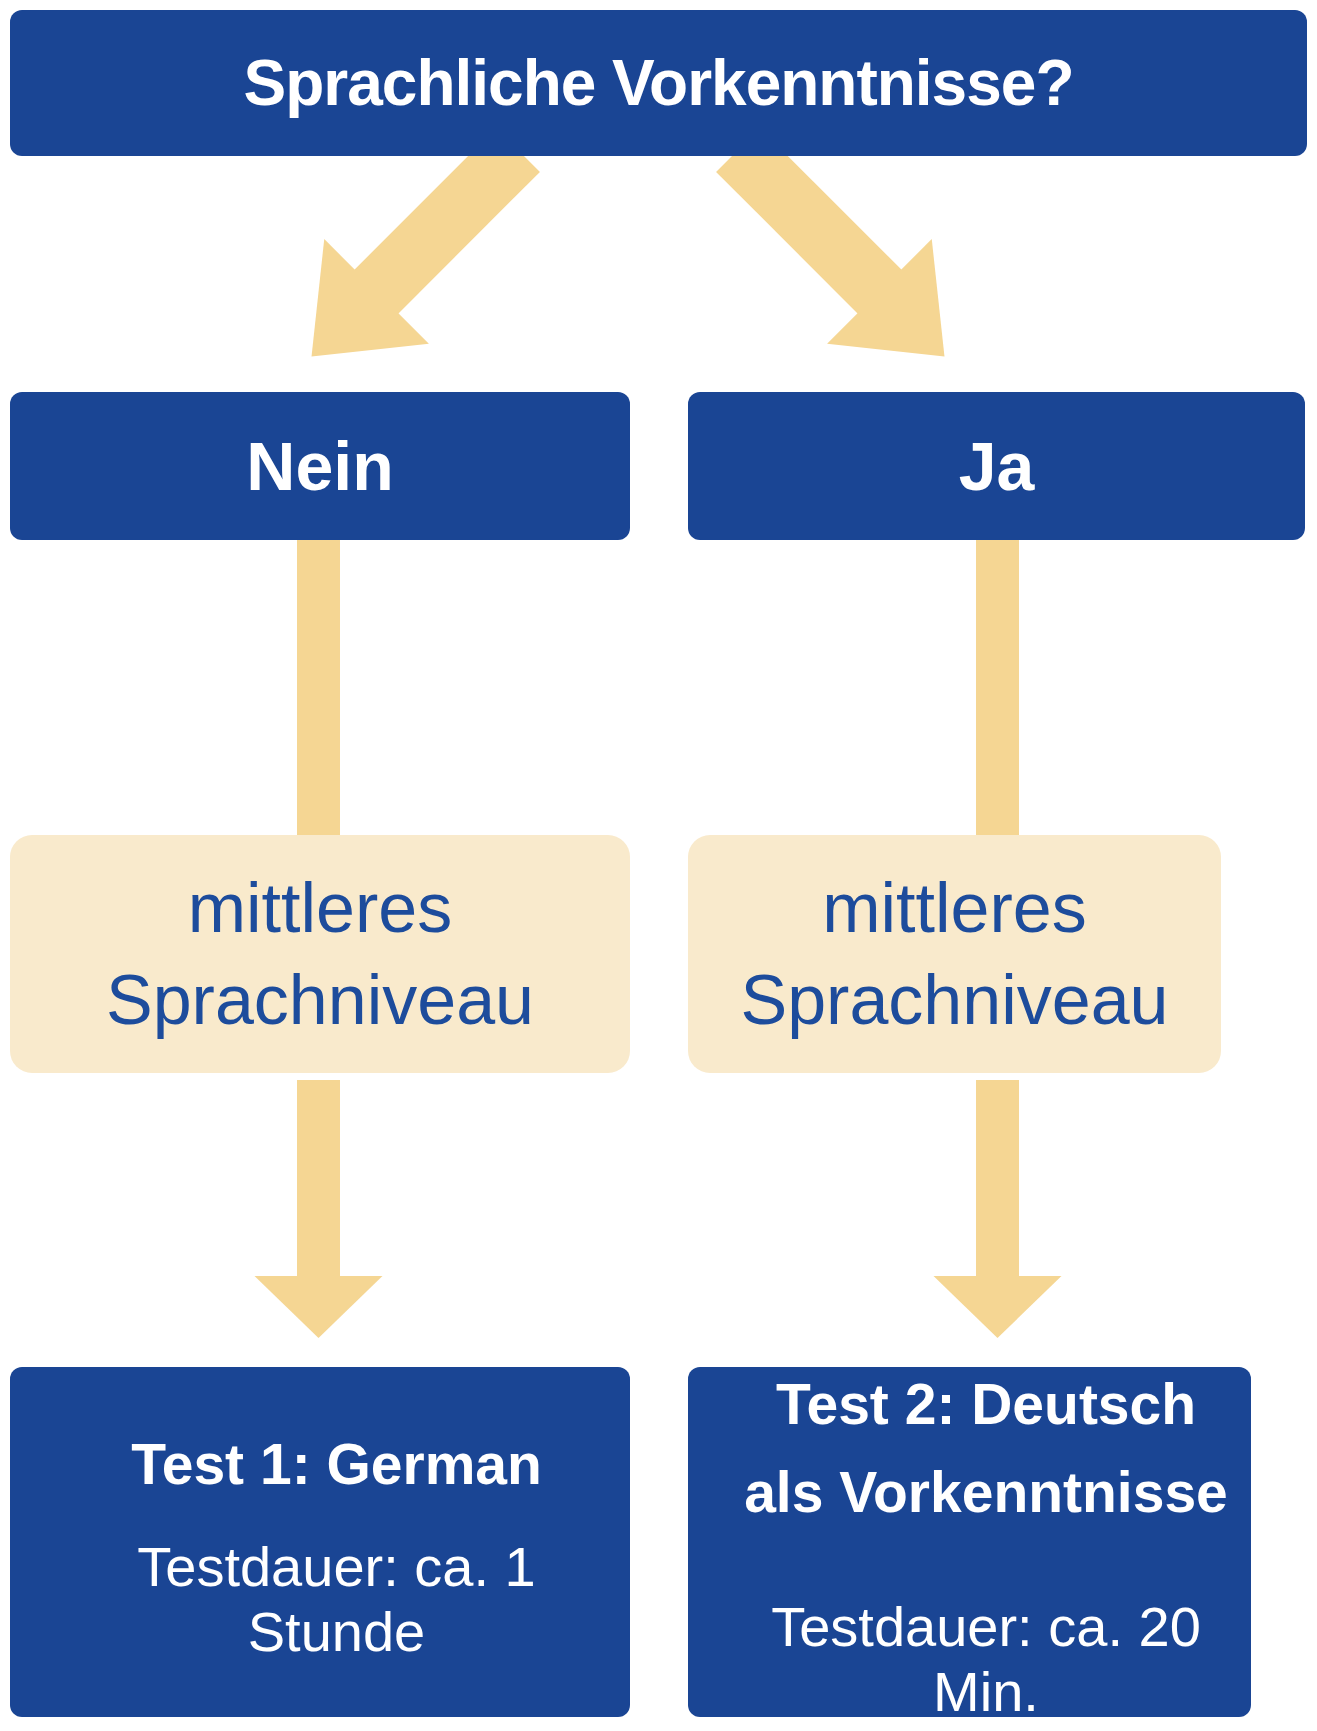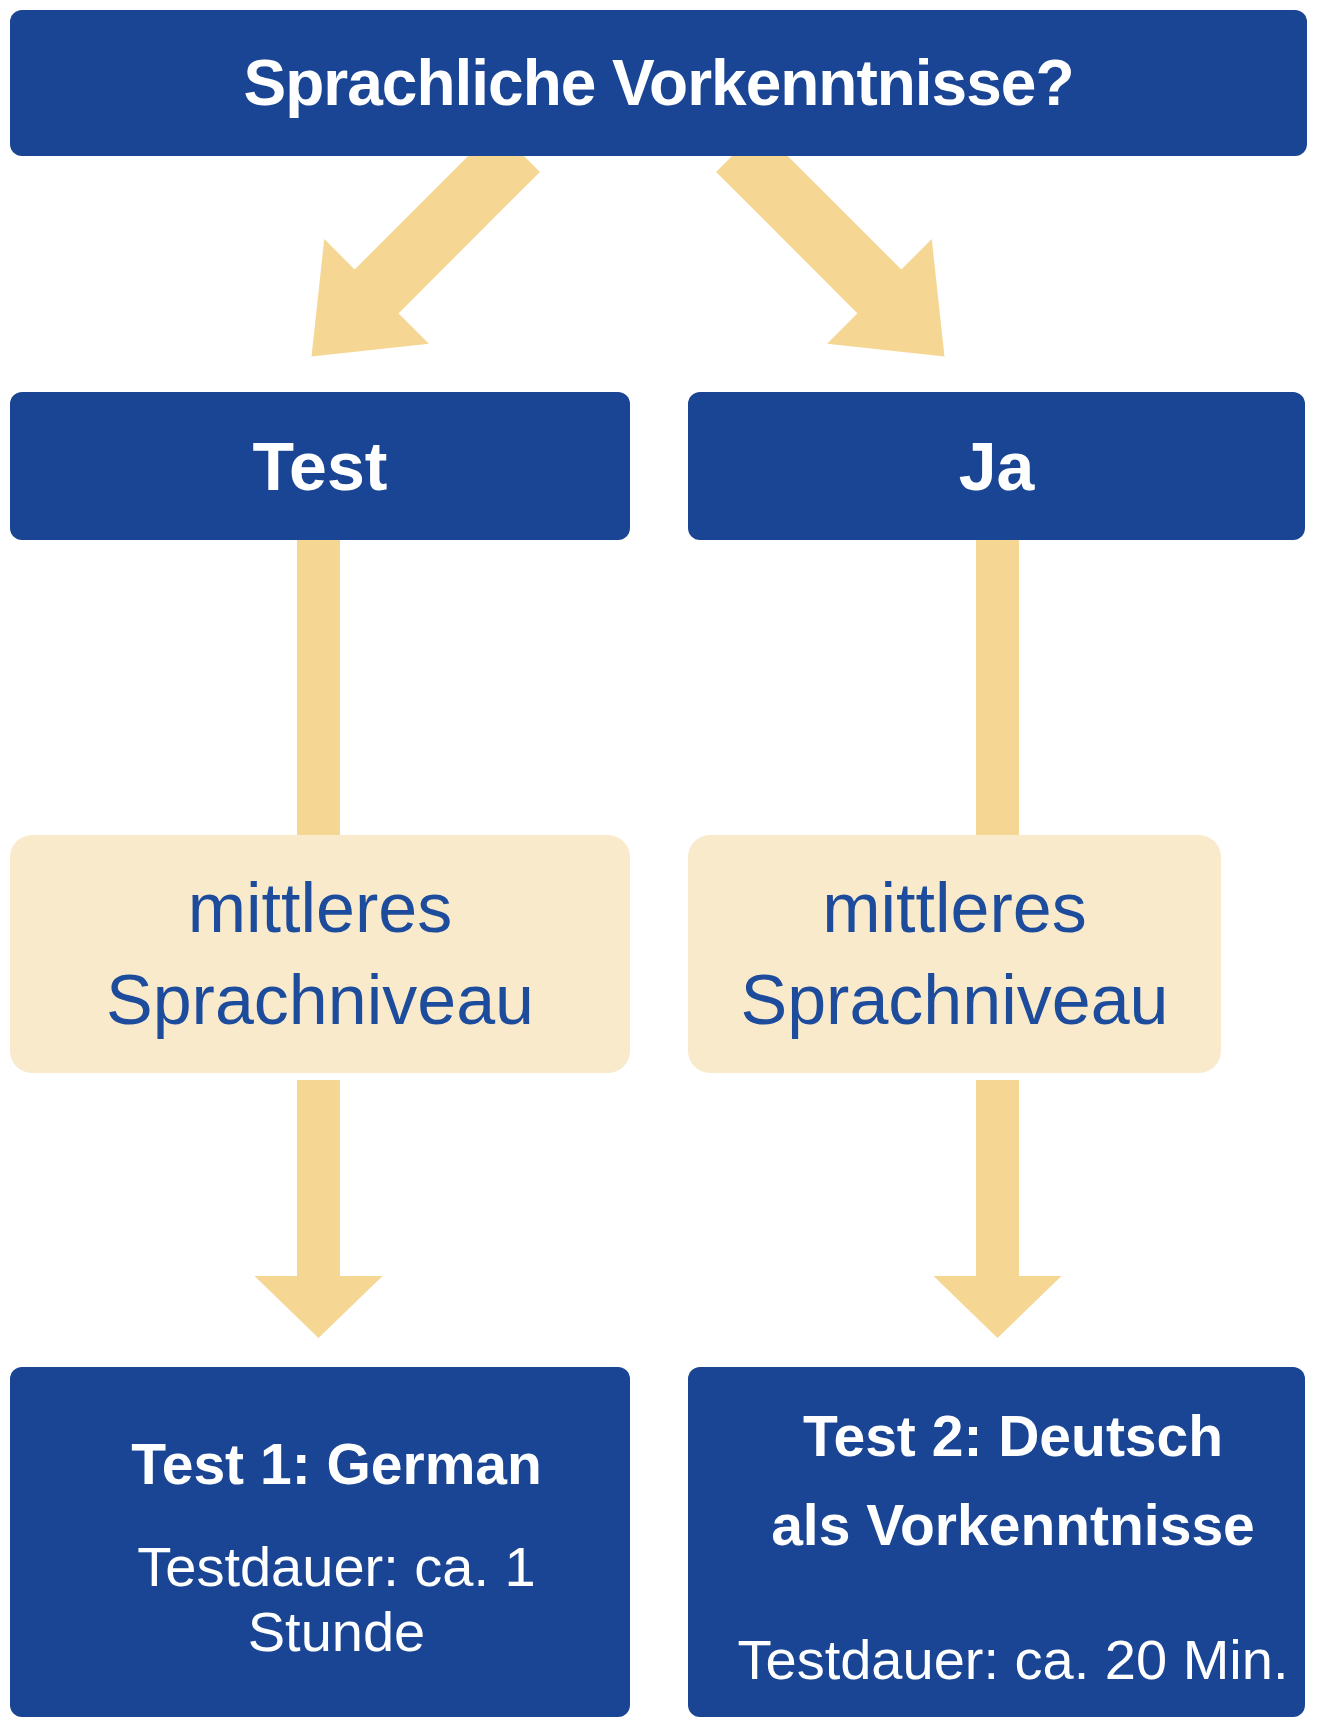--- a/index.html
+++ b/index.html
@@ -68,21 +68,21 @@
     line-height: 1.32;
     font-weight: normal;
   }
   .test-box {
     top: 1367px;
     height: 350px;
     border-radius: 30px;
     padding-left: 33px;
   }
   .test-box.left  { left: 10px;  width: 620px; }
-  .test-box.right { left: 688px; width: 617px; gap: 32px; }
+  .test-box.right { left: 688px; width: 563px; gap: 32px; }
   .test-box .test-title {
     font-size: 57px;
     font-weight: bold;
     line-height: 1.55;
   }
   .test-box .test-title span { display: block; }
   .test-box .duration {
     margin-top: 26px;
     font-size: 56px;
     font-weight: normal;
@@ -118,21 +118,21 @@
       <rect x="976" y="1080" width="43" height="196"></rect>
       <polygon points="933.5,1276 1061.5,1276 997.5,1338"></polygon>
     </g>
   </svg>
 
   <div class="box blue question-box">
     <span class="title">Sprachliche Vorkenntnisse?</span>
   </div>
 
   <div class="box blue answer-box left">
-    <span class="answer">Test</span>
+    <span class="answer">Nein</span>
   </div>
   <div class="box blue answer-box right">
     <span class="answer">Ja</span>
   </div>
 
   <div class="box cream level-box left">
     <span class="line">mittleres</span>
     <span class="line">Sprachniveau</span>
   </div>
   <div class="box cream level-box right">

